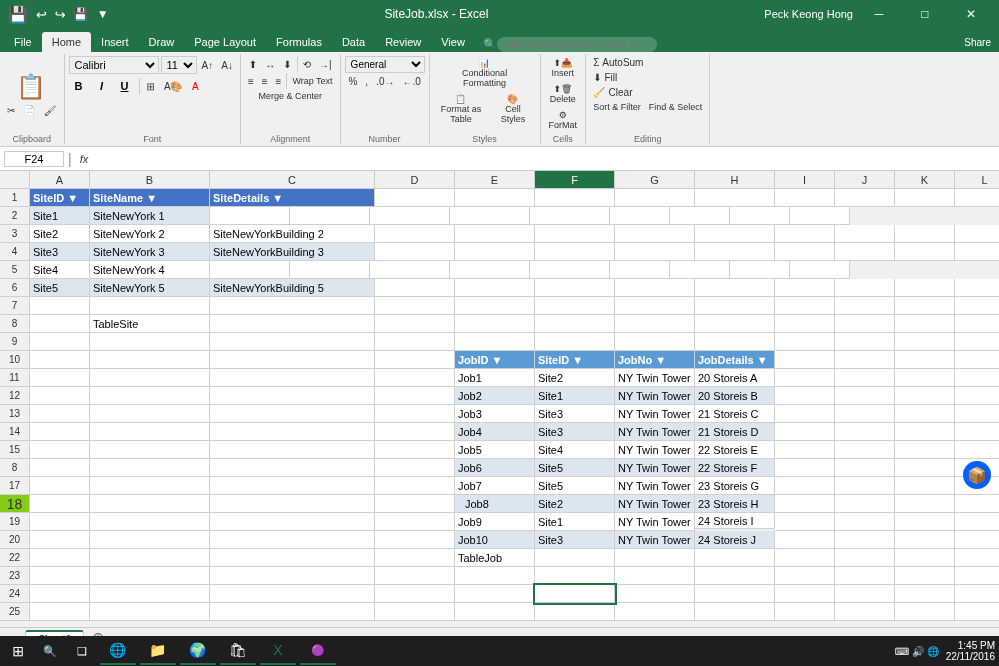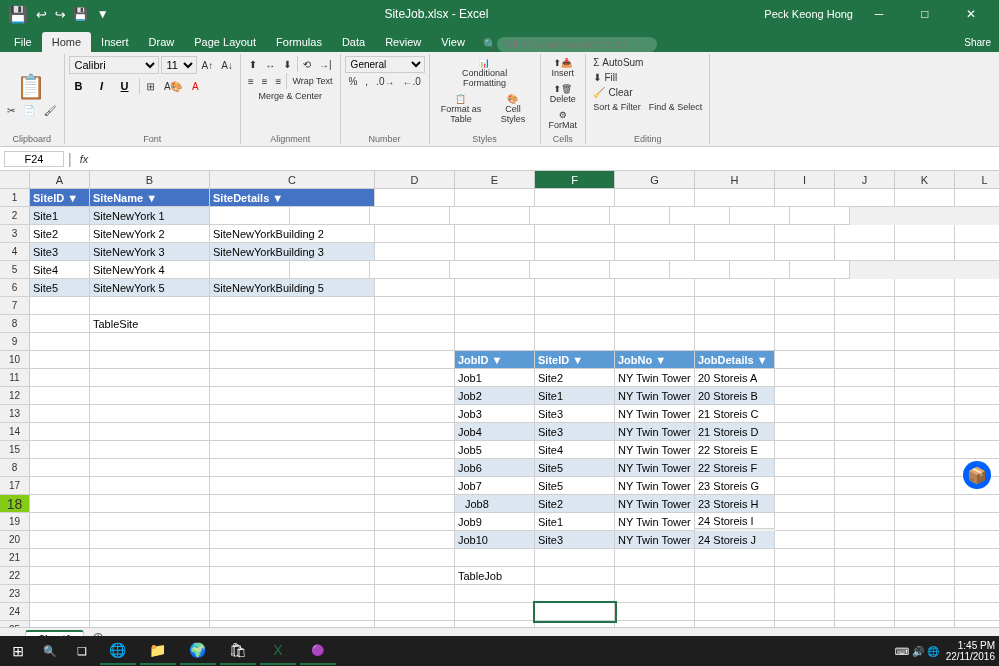--- a/index.html
+++ b/index.html
@@ -683,35 +683,20 @@
           <div style="min-width: 80px; width: 80px; height: 18px; border-right: 1px solid rgb(208, 208, 208); border-bottom: 1px solid rgb(208, 208, 208); font-size: 11px; padding: 0px 3px; overflow: hidden; white-space: nowrap; display: flex; align-items: center; background: rgb(220, 230, 241);">Job10</div>
           <div style="min-width: 80px; width: 80px; height: 18px; border-right: 1px solid rgb(208, 208, 208); border-bottom: 1px solid rgb(208, 208, 208); font-size: 11px; padding: 0px 3px; overflow: hidden; white-space: nowrap; display: flex; align-items: center; background: rgb(220, 230, 241);">Site3</div>
           <div style="min-width: 80px; width: 80px; height: 18px; border-right: 1px solid rgb(208, 208, 208); border-bottom: 1px solid rgb(208, 208, 208); font-size: 11px; padding: 0px 3px; overflow: hidden; white-space: nowrap; display: flex; align-items: center; background: rgb(220, 230, 241);">NY Twin Tower 10</div>
           <div style="min-width: 80px; width: 80px; height: 18px; border-right: 1px solid rgb(208, 208, 208); border-bottom: 1px solid rgb(208, 208, 208); font-size: 11px; padding: 0px 3px; overflow: hidden; white-space: nowrap; display: flex; align-items: center; background: rgb(220, 230, 241);">24 Storeis J</div>
           <div style="min-width: 60px; width: 60px; height: 18px; border-right: 1px solid rgb(208, 208, 208); border-bottom: 1px solid rgb(208, 208, 208); font-size: 11px; padding: 0px 3px; overflow: hidden; white-space: nowrap; display: flex; align-items: center; background: white; color: rgb(0, 0, 0);"></div>
           <div style="min-width: 60px; width: 60px; height: 18px; border-right: 1px solid rgb(208, 208, 208); border-bottom: 1px solid rgb(208, 208, 208); font-size: 11px; padding: 0px 3px; overflow: hidden; white-space: nowrap; display: flex; align-items: center; background: white; color: rgb(0, 0, 0);"></div>
           <div style="min-width: 60px; width: 60px; height: 18px; border-right: 1px solid rgb(208, 208, 208); border-bottom: 1px solid rgb(208, 208, 208); font-size: 11px; padding: 0px 3px; overflow: hidden; white-space: nowrap; display: flex; align-items: center; background: white; color: rgb(0, 0, 0);"></div>
           <div style="min-width: 60px; width: 60px; height: 18px; border-right: 1px solid rgb(208, 208, 208); border-bottom: 1px solid rgb(208, 208, 208); font-size: 11px; padding: 0px 3px; overflow: hidden; white-space: nowrap; display: flex; align-items: center; background: white; color: rgb(0, 0, 0);"></div>
         </div>
         <div style="display: flex;">
-          <div style="min-width: 30px; width: 30px; height: 18px; border-right: 1px solid rgb(204, 204, 204); border-bottom: 1px solid rgb(208, 208, 208); display: flex; align-items: center; justify-content: center; font-size: 10px; color: rgb(51, 51, 51); background: rgb(240, 240, 240); cursor: pointer;">21</div>
-          <div style="min-width: 60px; width: 60px; height: 18px; border-right: 1px solid rgb(208, 208, 208); border-bottom: 1px solid rgb(208, 208, 208); font-size: 11px; padding: 0px 3px; overflow: hidden; white-space: nowrap; display: flex; align-items: center; background: white; color: rgb(0, 0, 0);"></div>
-          <div style="min-width: 120px; width: 120px; height: 18px; border-right: 1px solid rgb(208, 208, 208); border-bottom: 1px solid rgb(208, 208, 208); font-size: 11px; padding: 0px 3px; overflow: hidden; white-space: nowrap; display: flex; align-items: center; background: white; color: rgb(0, 0, 0);"></div>
-          <div style="min-width: 165px; width: 165px; height: 18px; border-right: 1px solid rgb(208, 208, 208); border-bottom: 1px solid rgb(208, 208, 208); font-size: 11px; padding: 0px 3px; overflow: hidden; white-space: nowrap; display: flex; align-items: center; background: white; color: rgb(0, 0, 0);"></div>
-          <div style="min-width: 80px; width: 80px; height: 18px; border-right: 1px solid rgb(208, 208, 208); border-bottom: 1px solid rgb(208, 208, 208); font-size: 11px; padding: 0px 3px; overflow: hidden; white-space: nowrap; display: flex; align-items: center; background: white; color: rgb(0, 0, 0);"></div>
-          <div style="min-width: 80px; width: 80px; height: 18px; border-right: 1px solid rgb(208, 208, 208); border-bottom: 1px solid rgb(208, 208, 208); font-size: 11px; padding: 0px 3px; overflow: hidden; white-space: nowrap; display: flex; align-items: center; background: white; color: rgb(0, 0, 0);"></div>
-          <div style="min-width: 80px; width: 80px; height: 18px; border-right: 1px solid rgb(208, 208, 208); border-bottom: 1px solid rgb(208, 208, 208); font-size: 11px; padding: 0px 3px; overflow: hidden; white-space: nowrap; display: flex; align-items: center; background: white; color: rgb(0, 0, 0);"></div>
-          <div style="min-width: 80px; width: 80px; height: 18px; border-right: 1px solid rgb(208, 208, 208); border-bottom: 1px solid rgb(208, 208, 208); font-size: 11px; padding: 0px 3px; overflow: hidden; white-space: nowrap; display: flex; align-items: center; background: white; color: rgb(0, 0, 0);"></div>
-          <div style="min-width: 80px; width: 80px; height: 18px; border-right: 1px solid rgb(208, 208, 208); border-bottom: 1px solid rgb(208, 208, 208); font-size: 11px; padding: 0px 3px; overflow: hidden; white-space: nowrap; display: flex; align-items: center; background: white; color: rgb(0, 0, 0);"></div>
-          <div style="min-width: 60px; width: 60px; height: 18px; border-right: 1px solid rgb(208, 208, 208); border-bottom: 1px solid rgb(208, 208, 208); font-size: 11px; padding: 0px 3px; overflow: hidden; white-space: nowrap; display: flex; align-items: center; background: white; color: rgb(0, 0, 0);"></div>
-          <div style="min-width: 60px; width: 60px; height: 18px; border-right: 1px solid rgb(208, 208, 208); border-bottom: 1px solid rgb(208, 208, 208); font-size: 11px; padding: 0px 3px; overflow: hidden; white-space: nowrap; display: flex; align-items: center; background: white; color: rgb(0, 0, 0);"></div>
-          <div style="min-width: 60px; width: 60px; height: 18px; border-right: 1px solid rgb(208, 208, 208); border-bottom: 1px solid rgb(208, 208, 208); font-size: 11px; padding: 0px 3px; overflow: hidden; white-space: nowrap; display: flex; align-items: center; background: white; color: rgb(0, 0, 0);"></div>
-          <div style="min-width: 60px; width: 60px; height: 18px; border-right: 1px solid rgb(208, 208, 208); border-bottom: 1px solid rgb(208, 208, 208); font-size: 11px; padding: 0px 3px; overflow: hidden; white-space: nowrap; display: flex; align-items: center; background: white; color: rgb(0, 0, 0);"></div>
-        </div>
-        <div style="display: flex;">
           <div style="min-width: 30px; width: 30px; height: 18px; border-right: 1px solid rgb(204, 204, 204); border-bottom: 1px solid rgb(208, 208, 208); display: flex; align-items: center; justify-content: center; font-size: 10px; color: rgb(51, 51, 51); background: rgb(240, 240, 240); cursor: pointer;">22</div>
           <div style="min-width: 60px; width: 60px; height: 18px; border-right: 1px solid rgb(208, 208, 208); border-bottom: 1px solid rgb(208, 208, 208); font-size: 11px; padding: 0px 3px; overflow: hidden; white-space: nowrap; display: flex; align-items: center; background: white; color: rgb(0, 0, 0);"></div>
           <div style="min-width: 120px; width: 120px; height: 18px; border-right: 1px solid rgb(208, 208, 208); border-bottom: 1px solid rgb(208, 208, 208); font-size: 11px; padding: 0px 3px; overflow: hidden; white-space: nowrap; display: flex; align-items: center; background: white; color: rgb(0, 0, 0);"></div>
           <div style="min-width: 165px; width: 165px; height: 18px; border-right: 1px solid rgb(208, 208, 208); border-bottom: 1px solid rgb(208, 208, 208); font-size: 11px; padding: 0px 3px; overflow: hidden; white-space: nowrap; display: flex; align-items: center; background: white; color: rgb(0, 0, 0);"></div>
           <div style="min-width: 80px; width: 80px; height: 18px; border-right: 1px solid rgb(208, 208, 208); border-bottom: 1px solid rgb(208, 208, 208); font-size: 11px; padding: 0px 3px; overflow: hidden; white-space: nowrap; display: flex; align-items: center; background: white; color: rgb(0, 0, 0);"></div>
           <div style="min-width: 80px; width: 80px; height: 18px; border-right: 1px solid rgb(208, 208, 208); border-bottom: 1px solid rgb(208, 208, 208); font-size: 11px; padding: 0px 3px; overflow: hidden; white-space: nowrap; display: flex; align-items: center; background: white; color: rgb(0, 0, 0);">TableJob</div>
           <div style="min-width: 80px; width: 80px; height: 18px; border-right: 1px solid rgb(208, 208, 208); border-bottom: 1px solid rgb(208, 208, 208); font-size: 11px; padding: 0px 3px; overflow: hidden; white-space: nowrap; display: flex; align-items: center; background: white; color: rgb(0, 0, 0);"></div>
           <div style="min-width: 80px; width: 80px; height: 18px; border-right: 1px solid rgb(208, 208, 208); border-bottom: 1px solid rgb(208, 208, 208); font-size: 11px; padding: 0px 3px; overflow: hidden; white-space: nowrap; display: flex; align-items: center; background: white; color: rgb(0, 0, 0);"></div>
           <div style="min-width: 80px; width: 80px; height: 18px; border-right: 1px solid rgb(208, 208, 208); border-bottom: 1px solid rgb(208, 208, 208); font-size: 11px; padding: 0px 3px; overflow: hidden; white-space: nowrap; display: flex; align-items: center; background: white; color: rgb(0, 0, 0);"></div>
           <div style="min-width: 60px; width: 60px; height: 18px; border-right: 1px solid rgb(208, 208, 208); border-bottom: 1px solid rgb(208, 208, 208); font-size: 11px; padding: 0px 3px; overflow: hidden; white-space: nowrap; display: flex; align-items: center; background: white; color: rgb(0, 0, 0);"></div>

